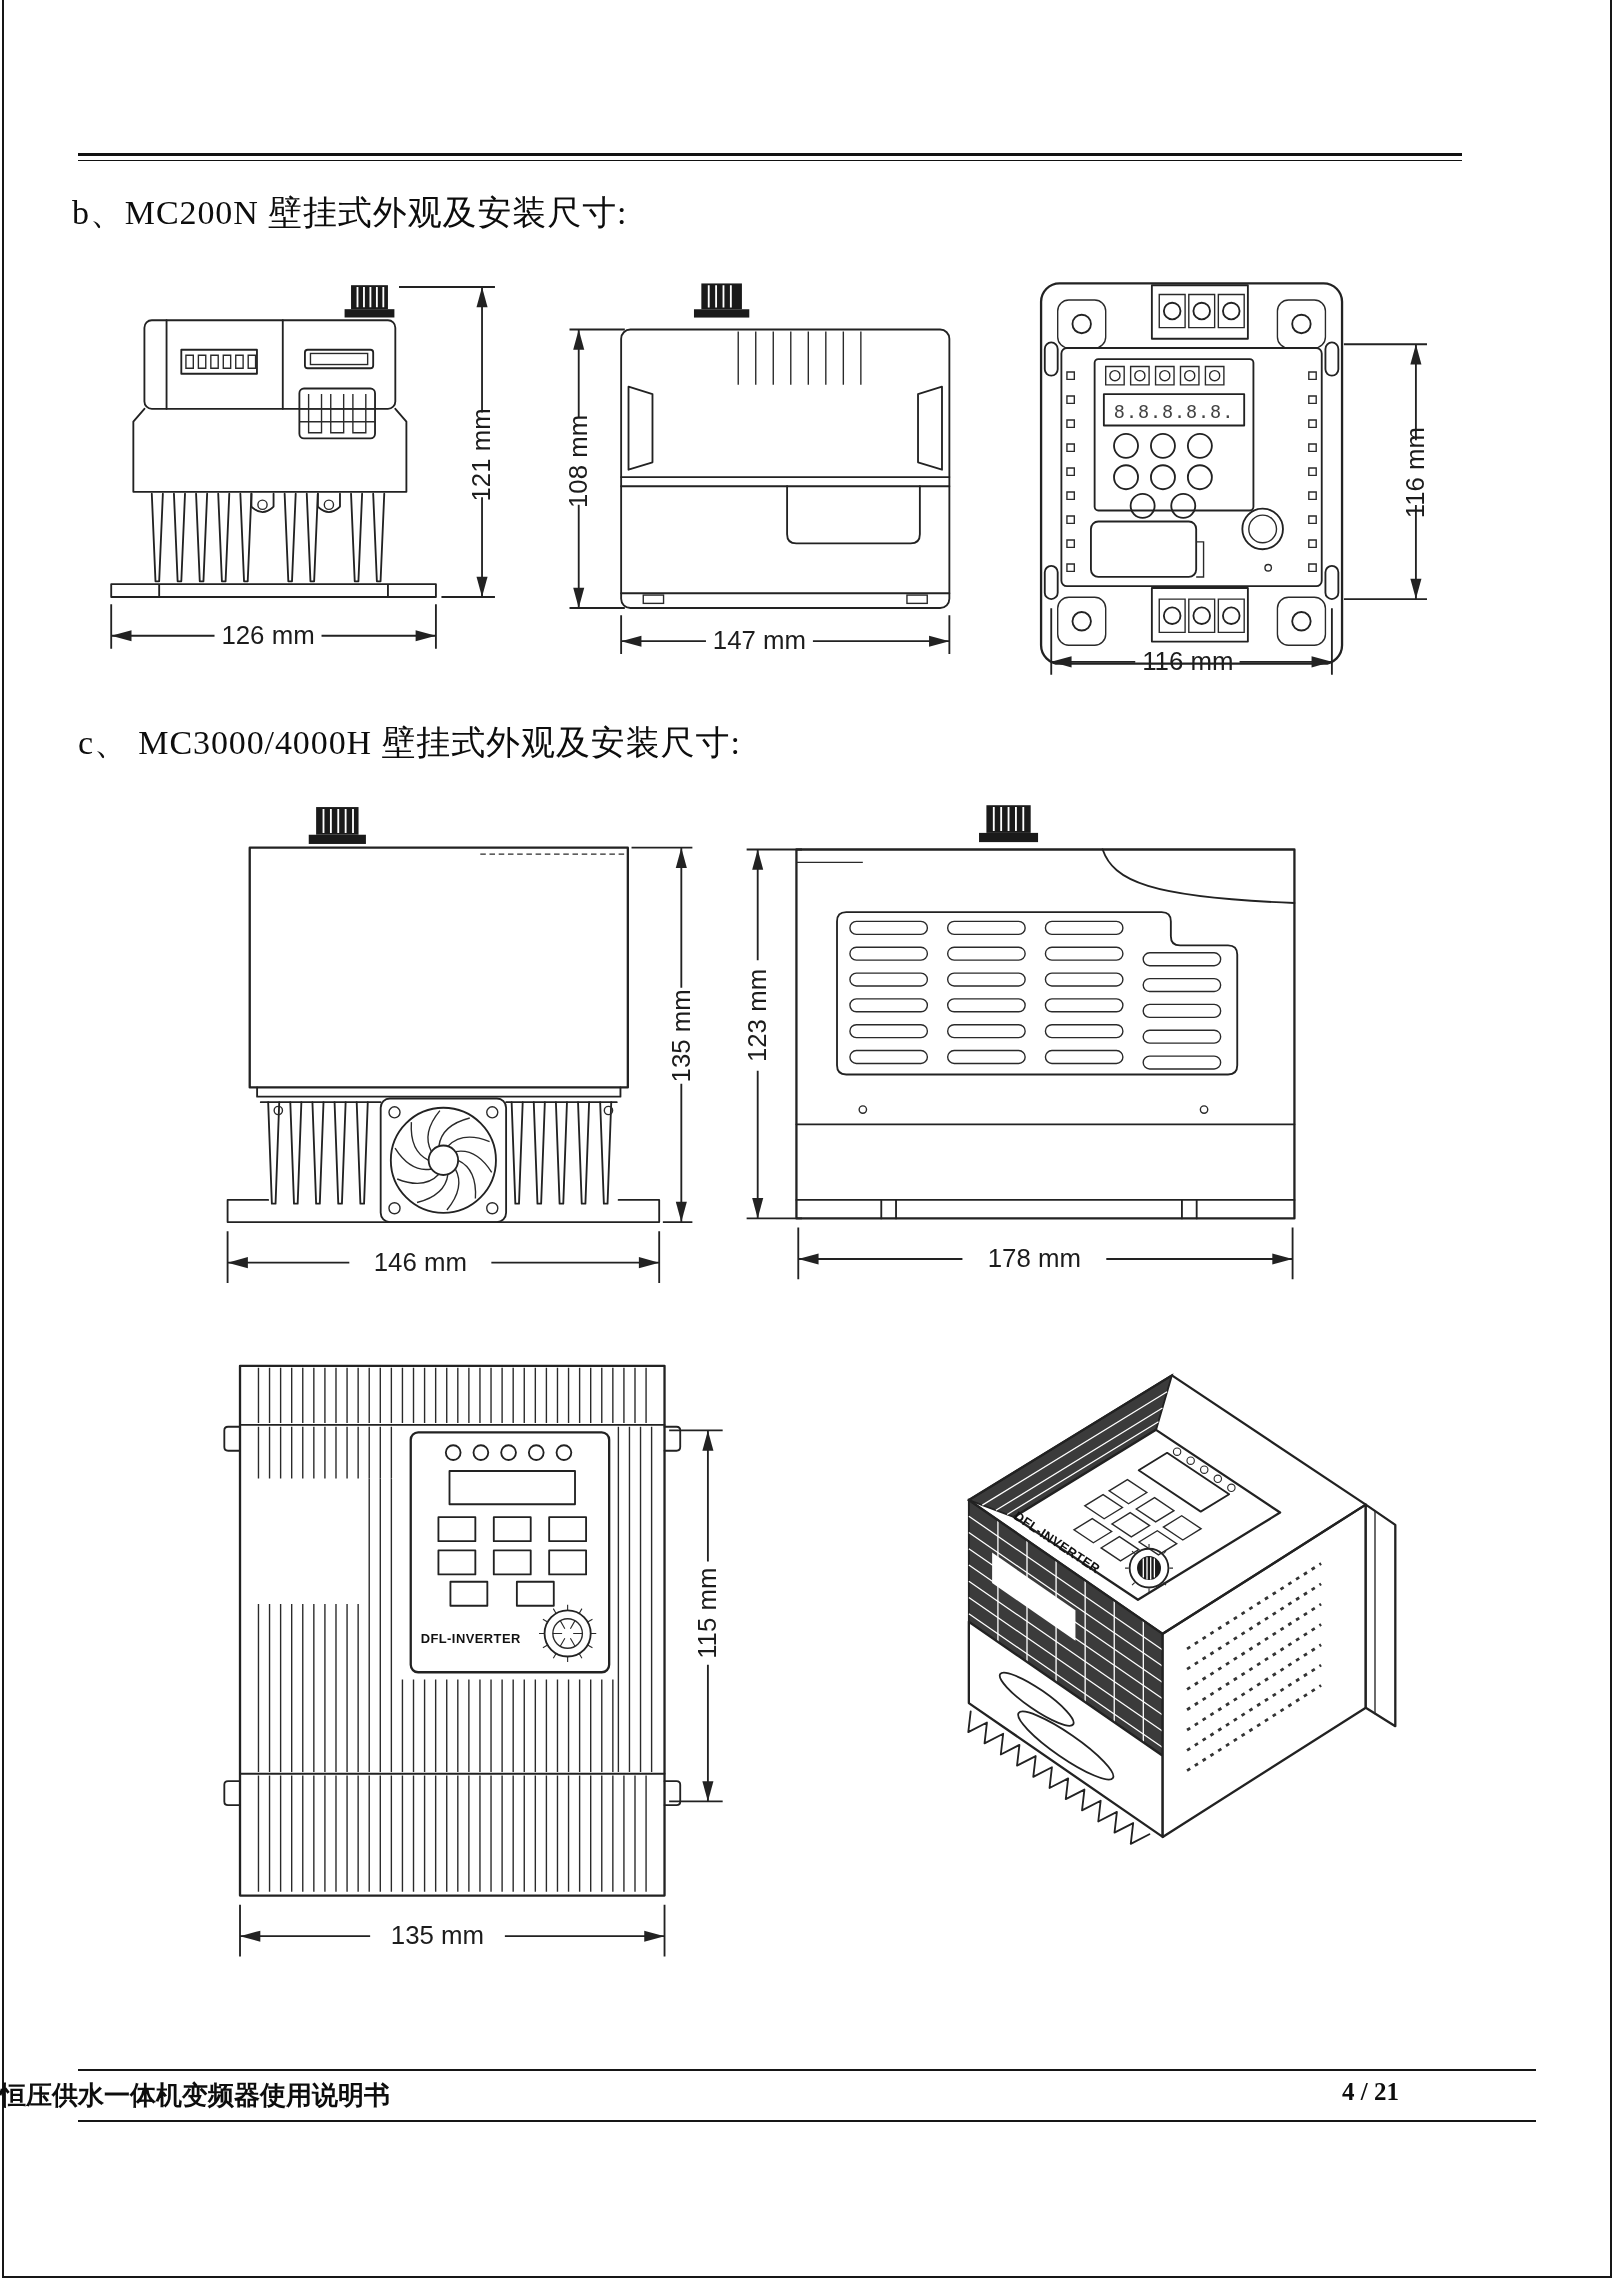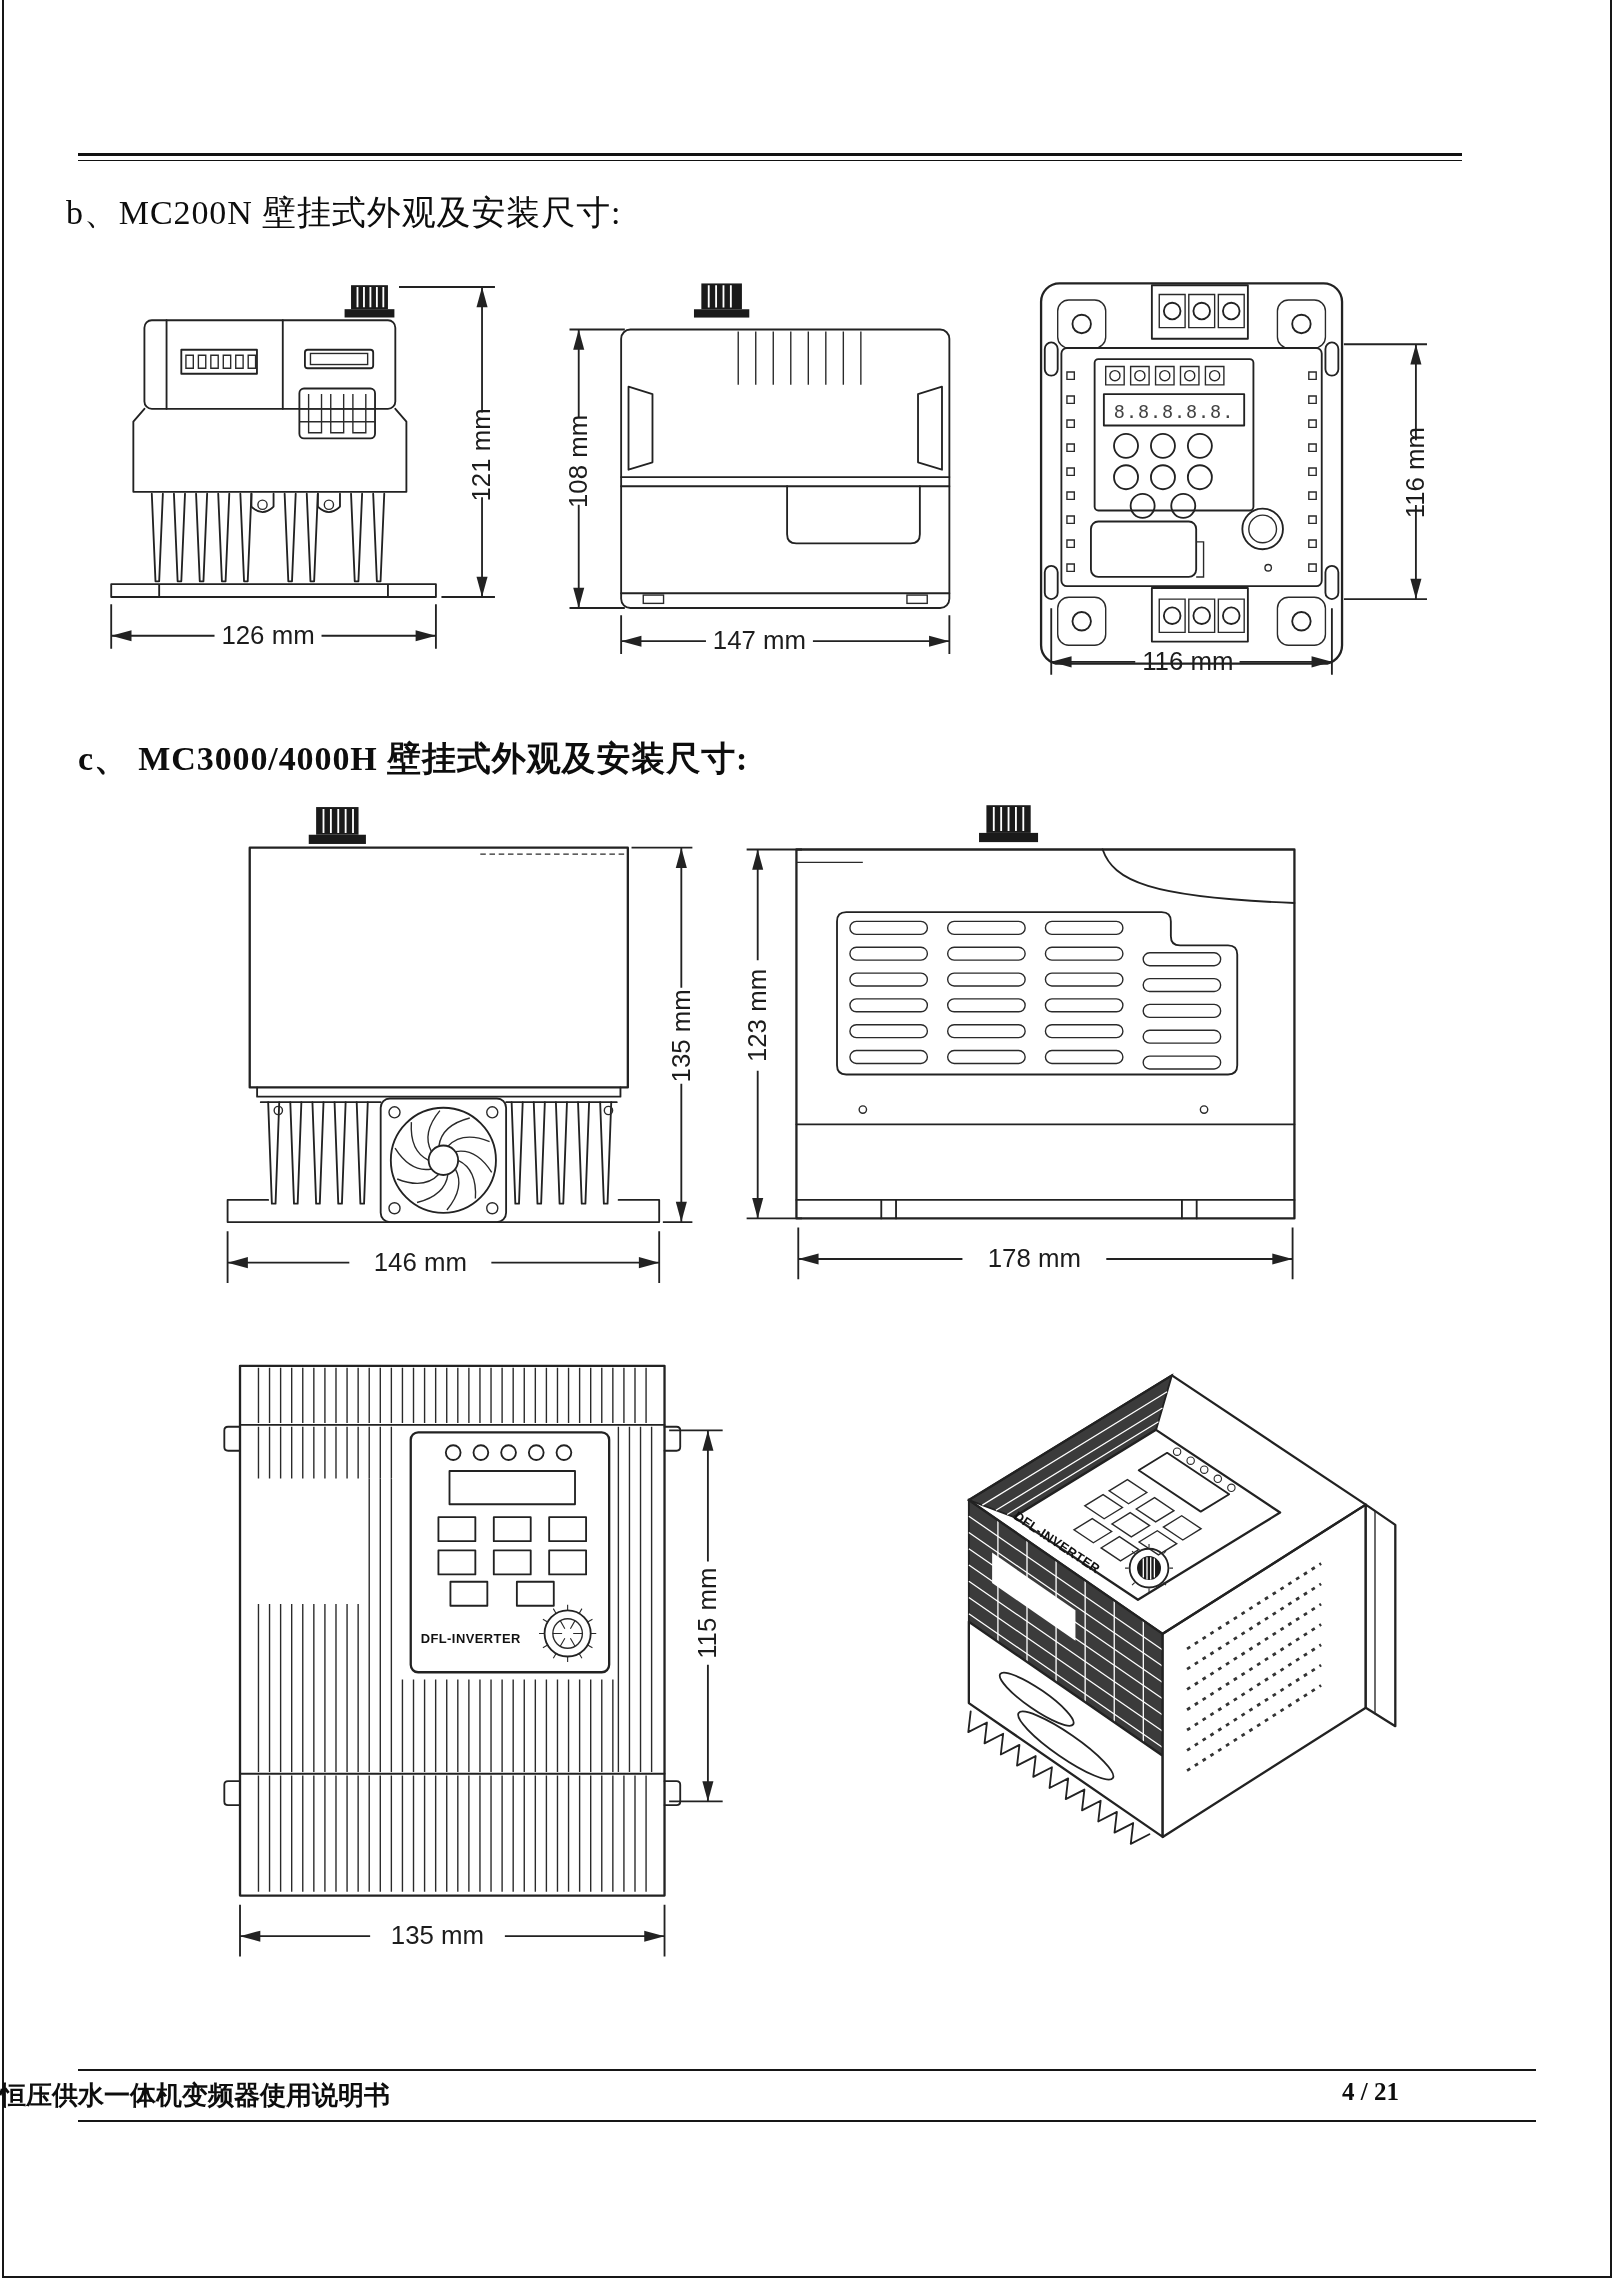--- a/index.html
+++ b/index.html
@@ -3,22 +3,22 @@
 <meta charset="utf-8">
 <style>
   html,body{margin:0;padding:0;background:#e8e8e8;}
   #page{position:relative;width:1613px;height:2289px;background:#ffffff;overflow:hidden;
         font-family:"Liberation Serif",serif;color:#111;}
   .frame{position:absolute;left:1.8px;top:-1.8px;width:1606px;height:2276px;border:2.8px solid #161616;}
   .hdr{position:absolute;left:0;top:74px;width:100%;text-align:center;font-size:37px;letter-spacing:1.8px;color:#0d0d0d;}
   .hdr-rule{position:absolute;left:78px;top:153px;width:1384px;height:3.7px;
             border-top:3.7px solid #111;border-bottom:1.8px solid #111;}
   .sec-title{position:absolute;font-size:34px;color:#0d0d0d;letter-spacing:0.9px;}
-  .sec-b{left:66px;top:190px;}
-  .sec-c{left:78px;top:736px;font-weight:bold;}
+  .sec-b{left:72px;top:190px;}
+  .sec-c{left:78px;top:720px;}
   .ftr-rule-top{position:absolute;left:78px;top:2069px;width:1458px;height:0;border-top:2.8px solid #161616;}
   .ftr-rule-bot{position:absolute;left:78px;top:2120px;width:1458px;height:0;border-top:2.8px solid #161616;}
   .ftr-text{position:absolute;left:0;top:2078px;width:100%;text-align:left;font-size:26px;font-weight:bold;color:#0d0d0d;}
   .ftr-page{position:absolute;right:214px;top:2078px;font-size:25px;font-weight:bold;color:#0d0d0d;}
   .drw{position:absolute;}
   
   .ln{stroke:#222;stroke-width:2;fill:none;stroke-linejoin:round;stroke-linecap:round;}
   .ln25{stroke:#222;stroke-width:2.5;fill:none;stroke-linejoin:round;}
   .ln15{stroke:#2a2a2a;stroke-width:1.5;fill:none;}
   .ln1{stroke:#2a2a2a;stroke-width:1.2;fill:none;}

